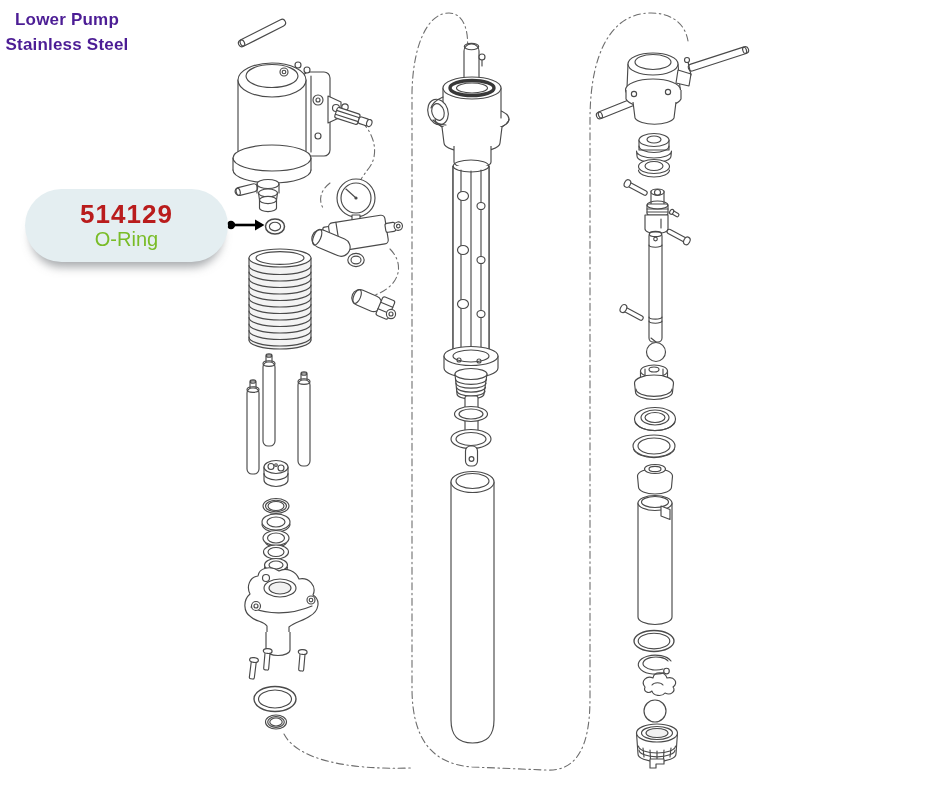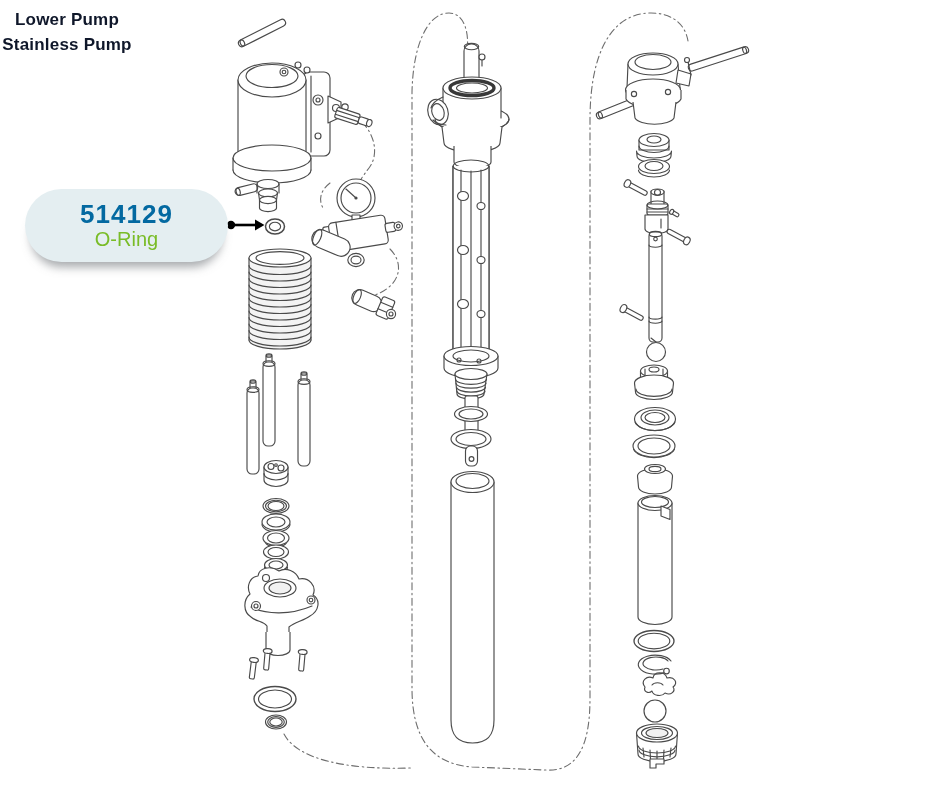--- a/index.html
+++ b/index.html
@@ -466,23 +466,23 @@
     </g>
   </g>
 
   <g>
     <circle cx="231" cy="225" r="4.2" fill="#000000"></circle>
     <line x1="234" y1="225" x2="255" y2="225" stroke="#000000" stroke-width="2.6"></line>
     <polygon points="255,219.6 264.5,225 255,230.4" fill="#000000"></polygon>
   </g>
 </svg>
 
-  <div class="title" style="color: #0f172a;">
+  <div class="title" style="color: #4c1d95;">
     <div>Lower Pump</div>
-    <div>Stainless Pump</div>
+    <div>Stainless Steel</div>
   </div>
 
   <div class="pill" id="callout-pill" style="background: rgb(228, 238, 241);">
-    <div class="num" style="color: #0369a1;">514129</div>
+    <div class="num" style="color: #b91c1c;">514129</div>
     <div class="nm" style="color: rgb(121, 188, 39);">O-Ring</div>
   </div>
 
 </div>
 
 </body></html>

